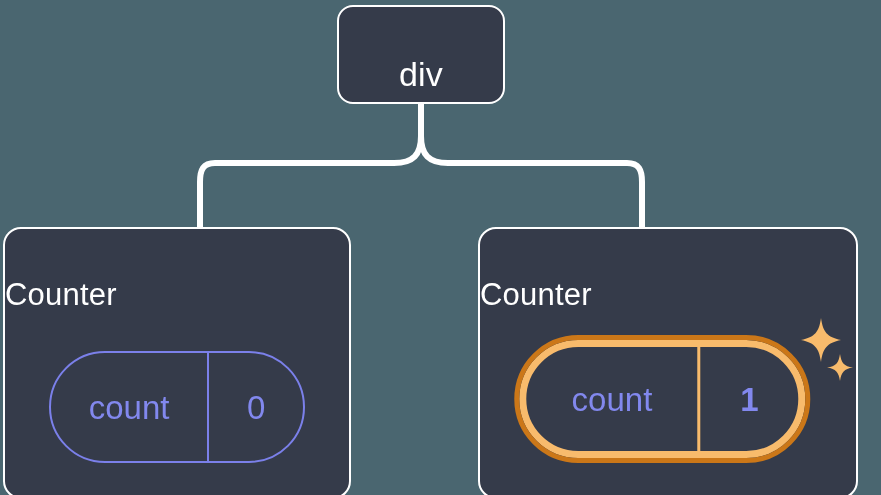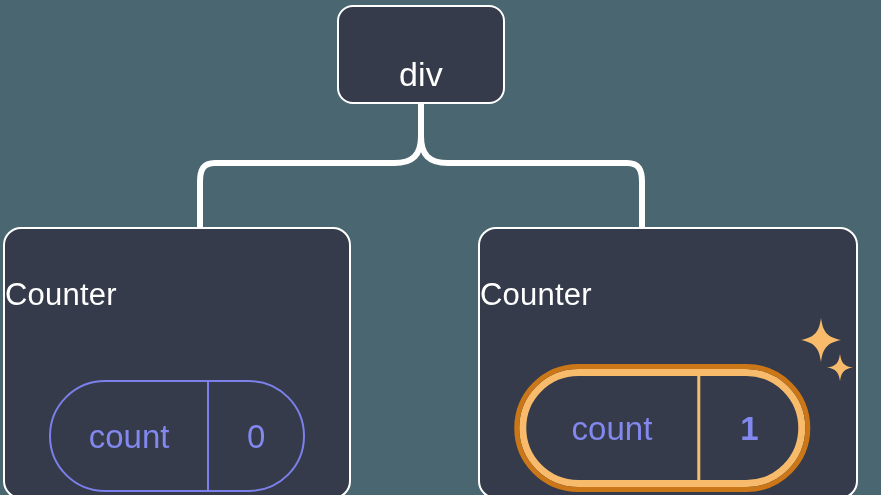--- a/index.html
+++ b/index.html
@@ -87,21 +87,20 @@
   }
 
   .pill {
     position: relative;
     box-sizing: border-box;
     display: flex;
     align-items: stretch;
     border: 2px solid #7b80ea;
     border-radius: 999px;
     background: transparent;
-    margin-top: 29px;
   }
   .pill.plain {
     width: 256px;
     height: 112px;
   }
   .pill .cell {
     display: flex;
     align-items: center;
     justify-content: center;
     box-sizing: border-box;

